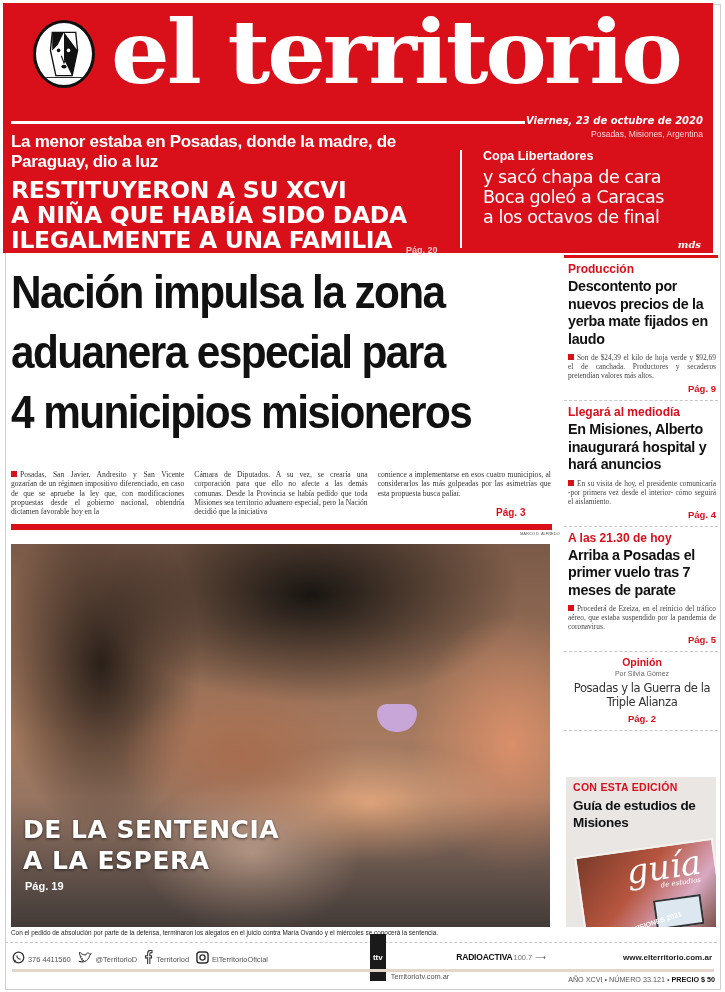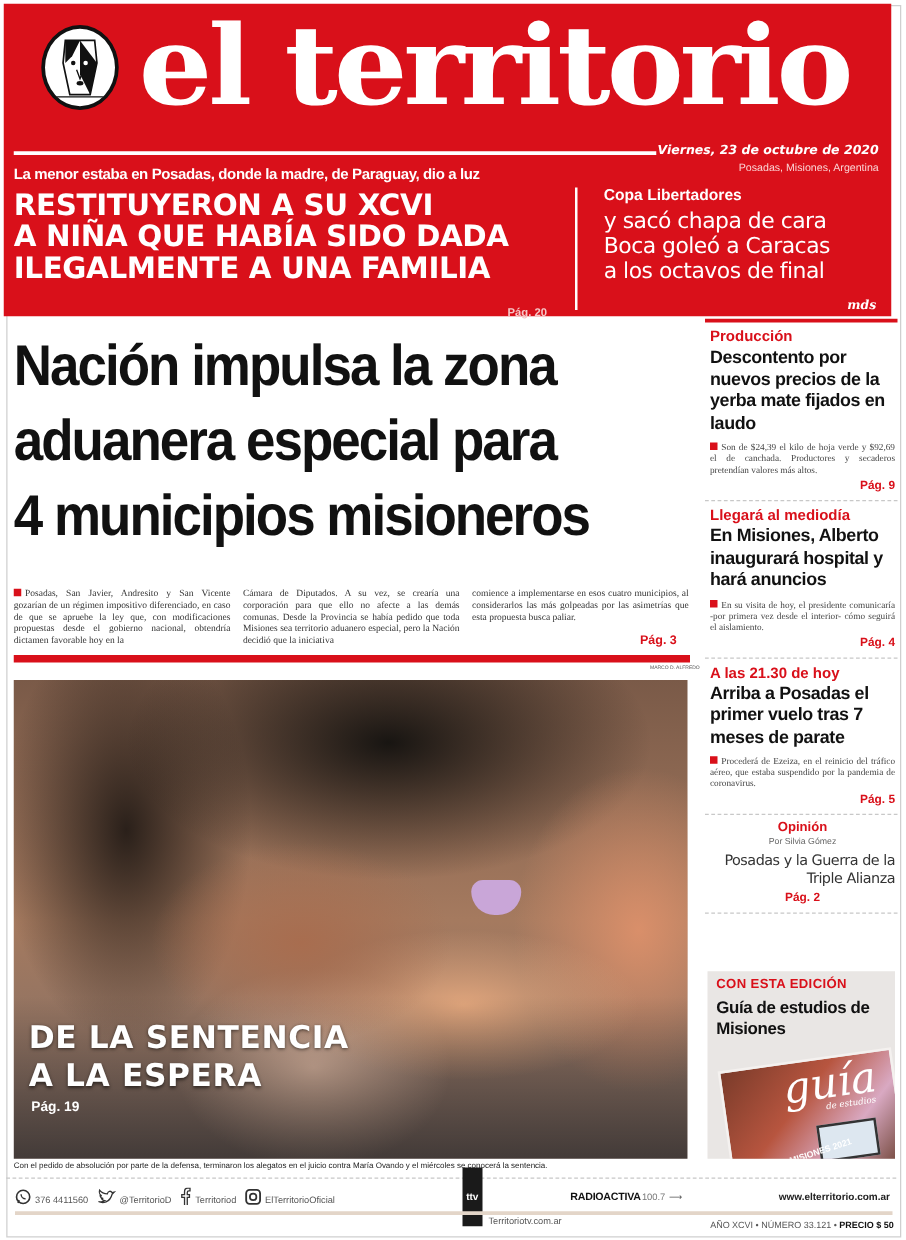--- a/index.html
+++ b/index.html
@@ -11,36 +11,36 @@
   
   .masthead { position: absolute; left: 3px; top: 3px; width: 710px; height: 250px; background: #d9101a; }
   .logo-circle { position: absolute; left: 30px; top: 17px; width: 62px; height: 68px; border-radius: 50%; background: #fff; border: 3px solid #111; overflow: hidden; }
   .logo-circle svg { width: 100%; height: 100%; }
   .brand { position: absolute; left: 108px; top: -6px; font-family: "DejaVu Serif", serif; font-weight: bold; font-size: 88px; color: #fff; letter-spacing: -3px; line-height: 110px; transform: scaleX(1.05); transform-origin: left; }
   .date-rule { position: absolute; left: 8px; top: 118px; width: 514px; height: 3px; background: #fff; }
   .date { position: absolute; right: 10px; top: 112px; font-family: "DejaVu Sans", sans-serif; font-style: italic; font-weight: bold; font-size: 10px; color: #fff; }
   .place { position: absolute; right: 10px; top: 126px; font-size: 8.5px; color: #fbd4d4; }
 
   .top-left { position: absolute; left: 8px; top: 129px; width: 445px; }
-  .kicker-w { font-weight: bold; font-size: 12px; color: #fff; letter-spacing: -0.3px; }
+  .kicker-w { font-weight: bold; font-size: 17px; color: #fff; letter-spacing: -0.3px; }
   .big-red-head { margin-top: 6px; font-family: "DejaVu Sans", sans-serif; font-weight: bold; font-size: 23.5px; line-height: 25px; color: #fff; letter-spacing: -0.3px; }
   .pag-w { position: absolute; left: 395px; top: 113px; font-weight: bold; font-size: 9px; color: #f6c8c8; }
   .vsep { position: absolute; left: 457px; top: 147px; width: 2px; height: 98px; background: #fff; }
   .top-right { position: absolute; left: 480px; top: 146px; width: 225px; }
   .kicker-w2 { font-weight: bold; font-size: 12.5px; color: #fff; }
   .light-head { margin-top: 4px; font-family: "DejaVu Sans", sans-serif; font-weight: normal; font-size: 17.5px; line-height: 20px; color: #fff; letter-spacing: -0.4px; }
   .mds { position: absolute; right: 12px; top: 236px; font-family: "DejaVu Serif", serif; font-weight: bold; font-style: italic; font-size: 10px; color: #fff; }
 
   
   .main-head { position: absolute; left: 11px; top: 262px; width: 545px; font-family: "Liberation Sans", sans-serif; font-weight: bold; font-size: 46px; line-height: 60px; letter-spacing: -1.7px; color: #111; transform: scaleX(0.92); transform-origin: left; white-space: nowrap; }
   .cols { position: absolute; left: 11px; top: 470px; width: 540px; display: flex; gap: 10px; }
   .col { flex: 1; font-family: "Liberation Serif", serif; font-size: 7.6px; line-height: 9.3px; color: #333; text-align: justify; }
   .sq { display: inline-block; width: 6px; height: 6px; background: #d9101a; margin-right: 3px; }
   .pag-r { font-weight: bold; color: #d9101a; font-size: 10px; }
-  .pag3 { position: absolute; left: 512px; top: 507px; }
+  .pag3 { position: absolute; left: 496px; top: 507px; }
   .red-rule { position: absolute; left: 11px; top: 524px; width: 541px; height: 6px; background: #d9101a; }
   .credit { position: absolute; left: 520px; top: 531px; font-size: 4px; color: #555; }
 
   .photo { position: absolute; left: 11px; top: 544px; width: 539px; height: 383px; overflow: hidden;
     background:
       radial-gradient(ellipse 120px 80px at 230px 210px, #a86d4f 0%, rgba(168,109,79,0) 100%),
       radial-gradient(ellipse 140px 60px at 360px 260px, #e0a57c 0%, rgba(224,165,124,0) 100%),
       radial-gradient(ellipse 100px 130px at 500px 200px, #d98f6a 0%, rgba(217,143,106,0) 100%),
       radial-gradient(ellipse 210px 110px at 300px 50px, #181512 0%, rgba(24,21,18,0) 100%),
       radial-gradient(ellipse 100px 170px at 90px 120px, #2a201a 0%, rgba(42,32,26,0) 100%),
@@ -58,21 +58,21 @@
   .rcol { position: absolute; left: 564px; top: 258px; width: 154px; }
   .r-topbar { position: absolute; left: 564px; top: 255px; width: 154px; height: 3px; background: #d9101a; }
   .r-item { position: relative; border-bottom: 1px dashed #c8c8c8; padding: 4px 2px 6px 4px; }
   .r-kicker { font-weight: bold; font-size: 12px; color: #d9101a; }
   .r-head { font-weight: bold; font-size: 14.3px; line-height: 17.5px; color: #111; letter-spacing: -0.3px; margin-top: 2px; }
   .r-body { font-family: "Liberation Serif", serif; font-size: 7.4px; line-height: 9px; color: #444; margin-top: 5px; text-align: justify; }
   .r-pag { text-align: right; margin-top: 3px; font-size: 9.5px; font-weight: bold; color: #d9101a; }
   .op { text-align: center; }
   .op-k { font-weight: bold; font-size: 10.5px; color: #d9101a; }
   .op-by { font-size: 7px; color: #666; margin-top: 2px; }
-  .op-head { font-family: "DejaVu Sans", sans-serif; font-size: 11.5px; line-height: 14px; color: #333; margin-top: 4px; letter-spacing: -0.4px; text-align: right; }
+  .op-head { font-family: "DejaVu Sans", sans-serif; font-size: 11.5px; line-height: 14px; color: #333; margin-top: 4px; letter-spacing: -0.4px; }
   .op-pag { font-size: 9.5px; font-weight: bold; color: #d9101a; margin-top: 4px; }
   .promo { position: absolute; left: 566px; top: 777px; width: 150px; height: 150px; background: #e9e6e4; overflow: hidden; }
   .promo-k { position: absolute; left: 7px; top: 4px; font-weight: bold; font-size: 10.5px; color: #d9101a; letter-spacing: 0.3px; }
   .promo-h { position: absolute; left: 7px; top: 20px; font-weight: bold; font-size: 13.5px; line-height: 17px; color: #111; letter-spacing: -0.3px; }
   .guide { position: absolute; left: 14px; top: 70px; width: 140px; height: 95px; transform: rotate(-8deg); background: linear-gradient(135deg, #7a3b2a 0%, #b7553f 40%, #d9a9c2 70%, #6b4030 100%); border: 2px solid #f4f1ef; }
   .guide-title { position: absolute; left: 48px; top: 0; font-family: "DejaVu Serif", serif; font-style: italic; font-size: 34px; color: #fff; }
   .guide-sub { position: absolute; left: 80px; top: 34px; font-family: "DejaVu Serif", serif; font-style: italic; font-size: 7px; color: #fff; }
   .guide-screen { position: absolute; left: 70px; top: 52px; width: 48px; height: 30px; background: #dde7f0; border: 2px solid #333; }
   .guide-band { position: absolute; left: -4px; top: 74px; font-weight: bold; font-size: 7px; color: #fff; transform: rotate(-10deg); }
 

